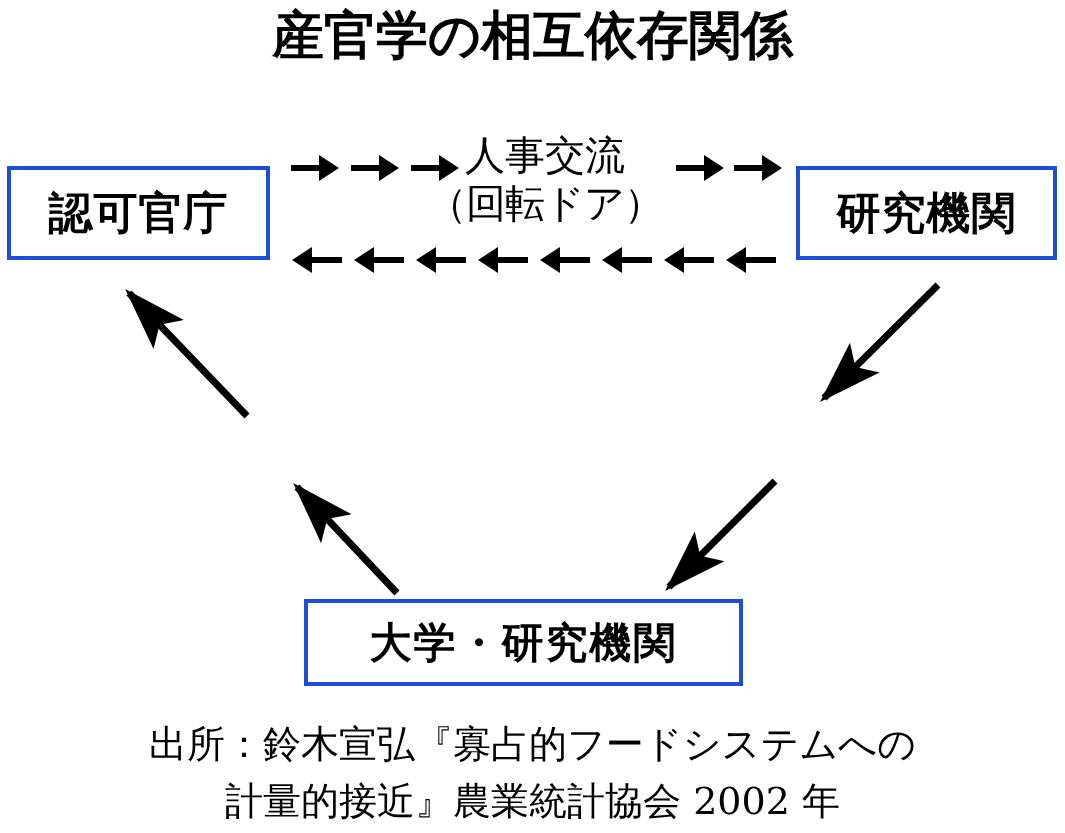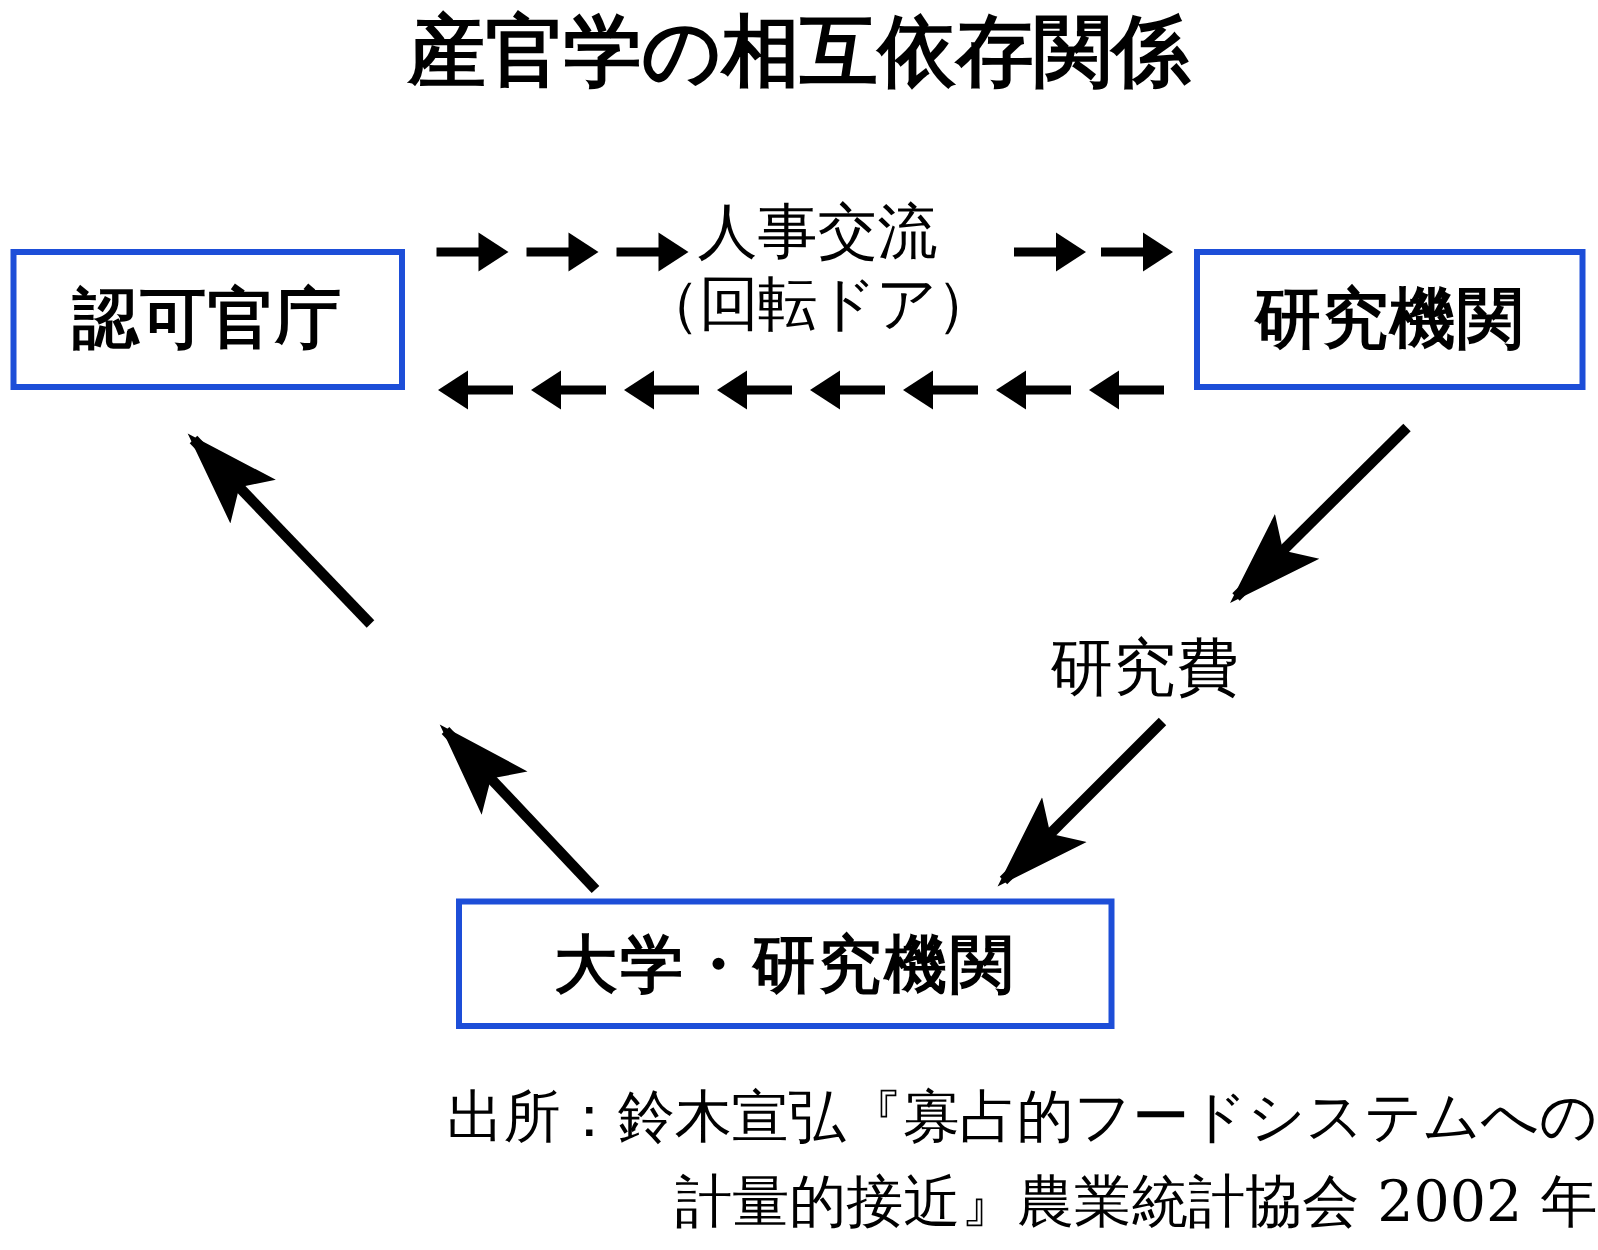--- a/index.html
+++ b/index.html
@@ -130,21 +130,21 @@
   }
   #label-results { left: 99px;  top: 419px; }
   #label-funding { left: 700px; top: 419px; }
 
   
   .source {
     position: absolute;
     left: 0;
     top: 716px;
     width: 1065px;
-    text-align: right;
+    text-align: center;
     font-family: "DejaVu Serif", "Liberation Serif", serif;
     font-size: 38px;
     line-height: 57px;
     white-space: nowrap;
   }
   .source .src-line { display: block; }
 </style>
 </head>
 <body>
 
@@ -240,20 +240,19 @@
     <line x1="247" y1="416" x2="129" y2="293" stroke="#000000" stroke-width="7" marker-end="url(#ah)"></line>
 
     <line x1="397" y1="593" x2="297" y2="487" stroke="#000000" stroke-width="7" marker-end="url(#ah)"></line>
 
     <line x1="938" y1="285" x2="824" y2="398" stroke="#000000" stroke-width="7" marker-end="url(#ah)"></line>
 
     <line x1="775" y1="481" x2="669" y2="587" stroke="#000000" stroke-width="7" marker-end="url(#ah)"></line>
   </svg>
 
 
-  <div class="flow-label" id="label-funding">研究費</div>
 
   <div class="source">
     <span class="src-line">出所：鈴木宣弘『寡占的フードシステムへの</span>
     <span class="src-line">計量的接近』農業統計協会 2002 年</span>
   </div>
 
 </div>
 
 </body></html>

